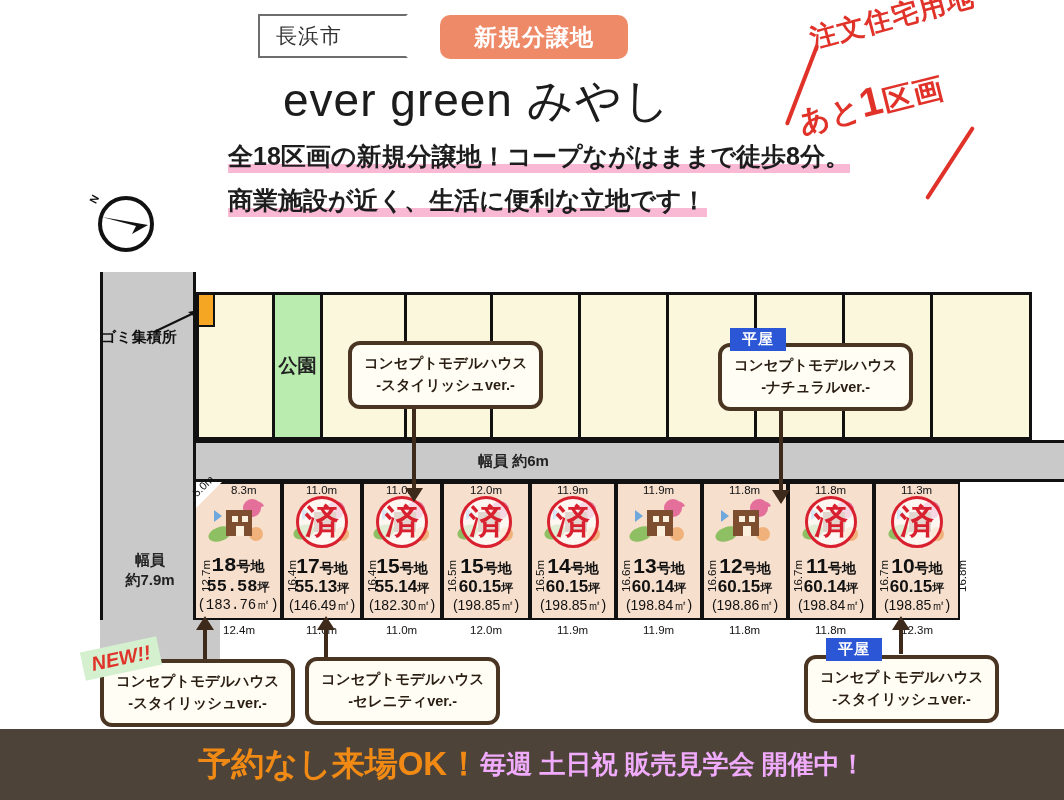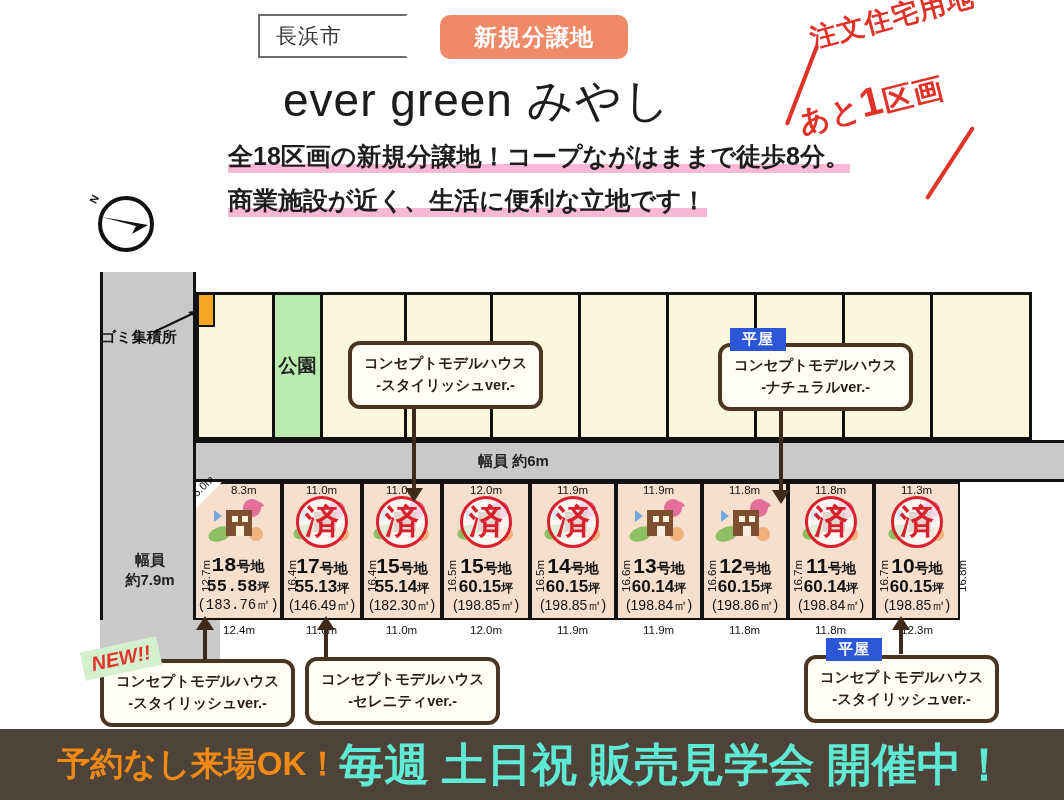--- a/index.html
+++ b/index.html
@@ -163,21 +163,21 @@
     font-weight:bold; font-style:italic; padding:3px 9px;
     transform:rotate(-12deg); z-index:9;
   }
 
   
   .footer {
     position:absolute; left:0; top:729px; width:1064px; height:71px;
     background:#4d4338; display:flex; align-items:center; justify-content:center;
   }
   .footer .t1 { color:#f08a14; font-size:33px; font-weight:bold; letter-spacing:0px; }
-  .footer .t2 { color:#5eead4; font-size:45px; font-weight:bold; letter-spacing:0px; }
+  .footer .t2 { color:#f0abfc; font-size:26px; font-weight:bold; letter-spacing:0px; }
 </style>
 </head>
 <body>
 
 <div class="page">
 
   <div class="ribbon">
     <span>長浜市</span>
   </div>
   <div class="pill">

